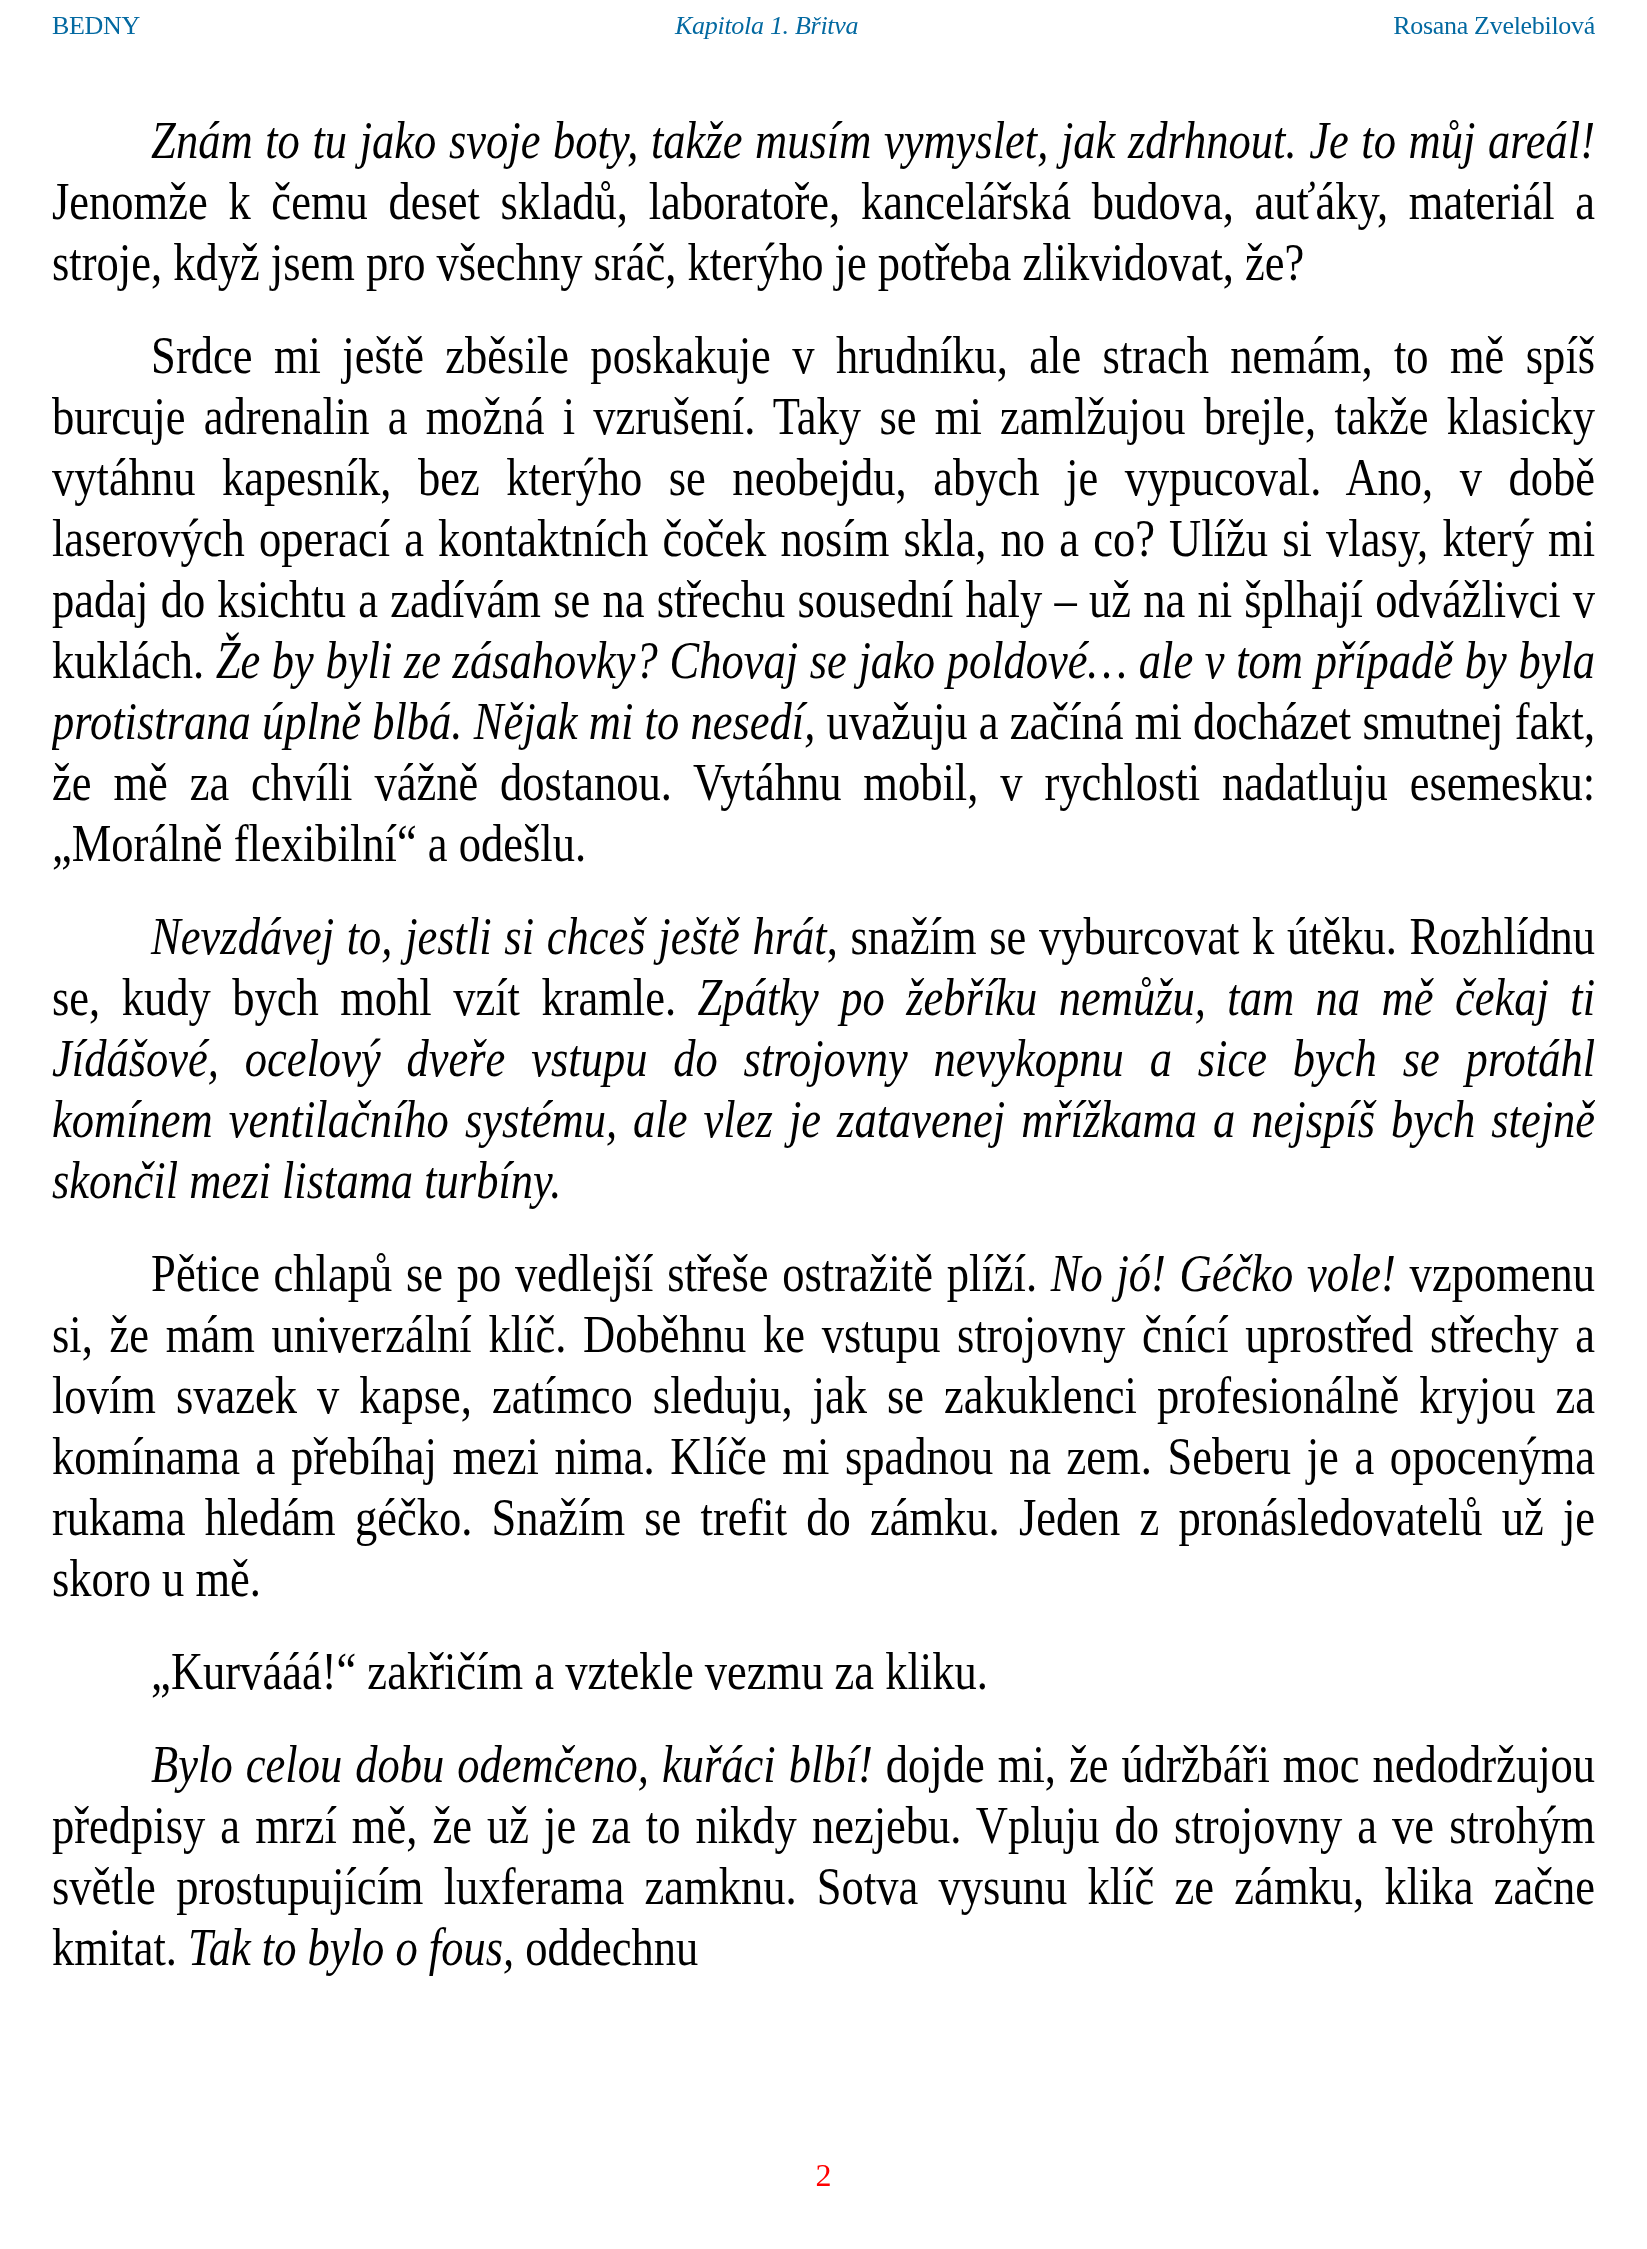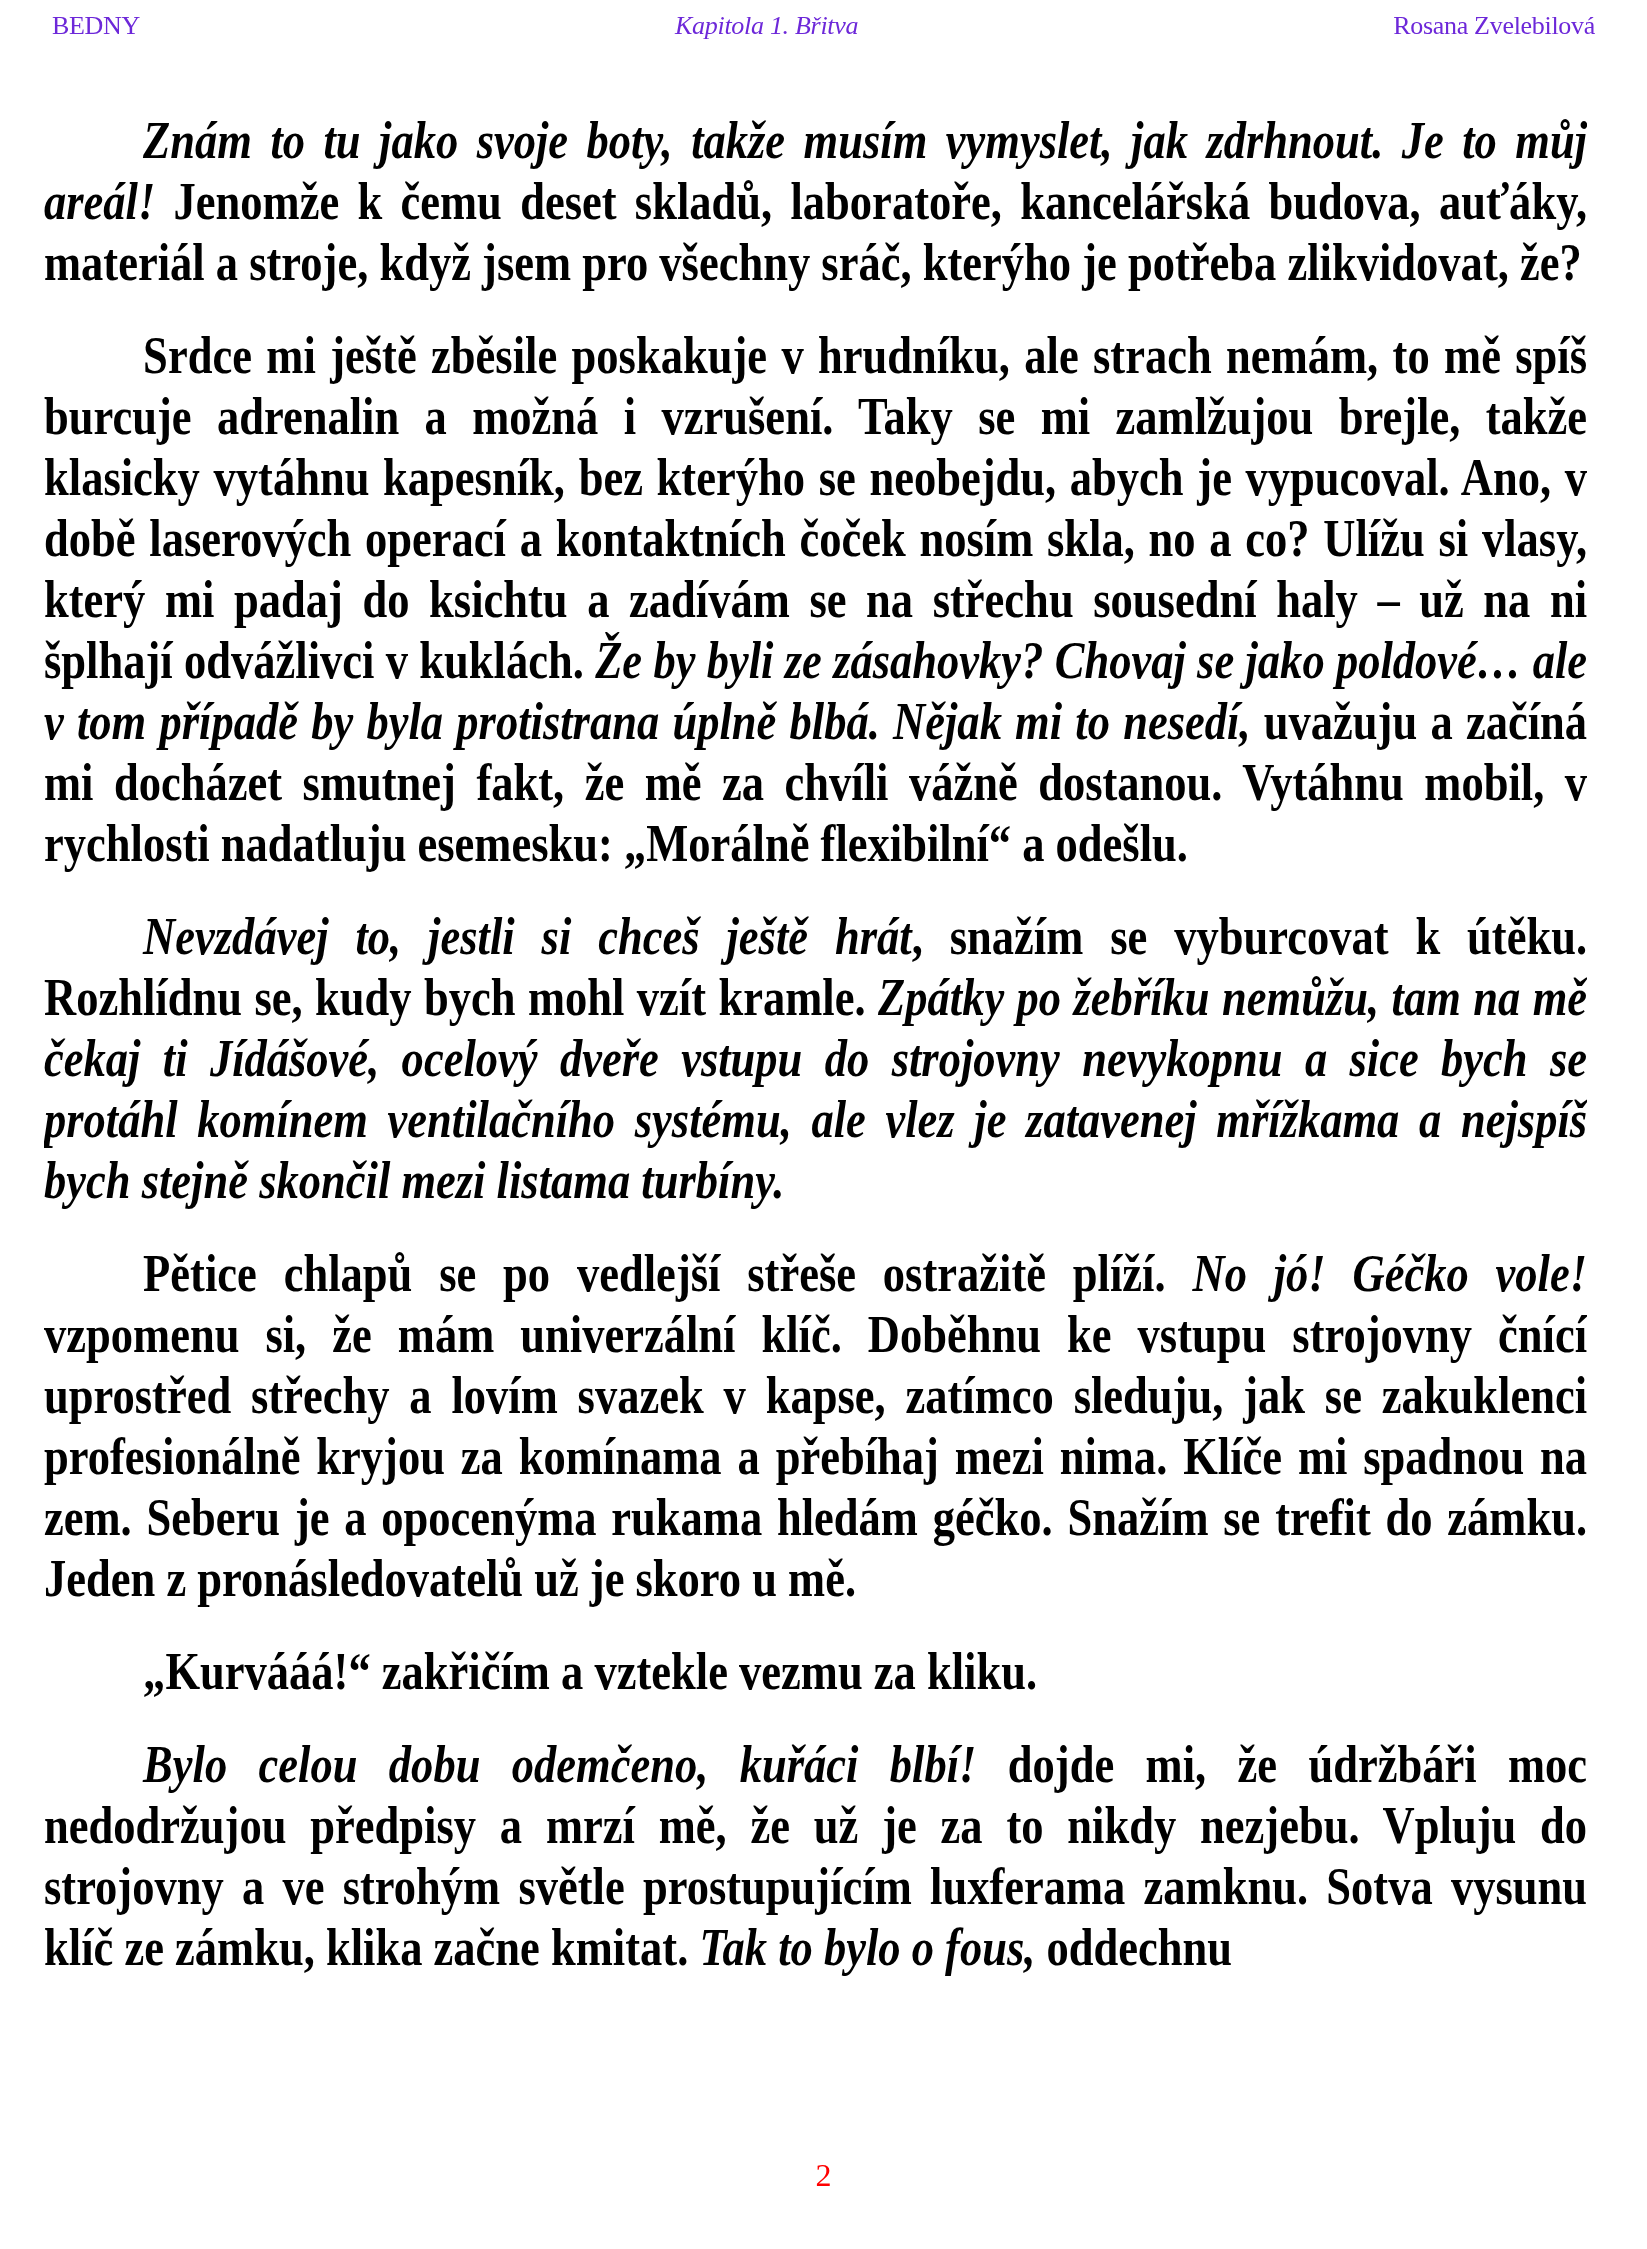--- a/index.html
+++ b/index.html
@@ -19,37 +19,36 @@
   }
   
   .running-header {
     position: absolute;
     top: 11px;
     left: 52px;
     width: 1543px;
     display: flex;
     justify-content: space-between;
     align-items: baseline;
-    color: #6d28d9;
+    color: #0369a1;
     font-size: 26px;
     line-height: 30.5px;
     letter-spacing: -0.3px;
     white-space: nowrap;
   }
   .running-header .hdr-center { text-align: center; font-style: italic; }
   .running-header .hdr-right  { text-align: left; }
   
   .body-text {
     position: absolute;
     top: 110px;
-    left: 44px;
+    left: 52px;
     width: 1543px;
     height: 2039px;
     overflow: hidden;
-    font-weight: bold;
   }
   .body-text-inner {
     width: 1837px;              
     transform: scaleX(0.84);
     transform-origin: 0 0;
     font-size: 53px;
     line-height: 61px;
     text-align: justify;
   }
   .body-text-inner p {

